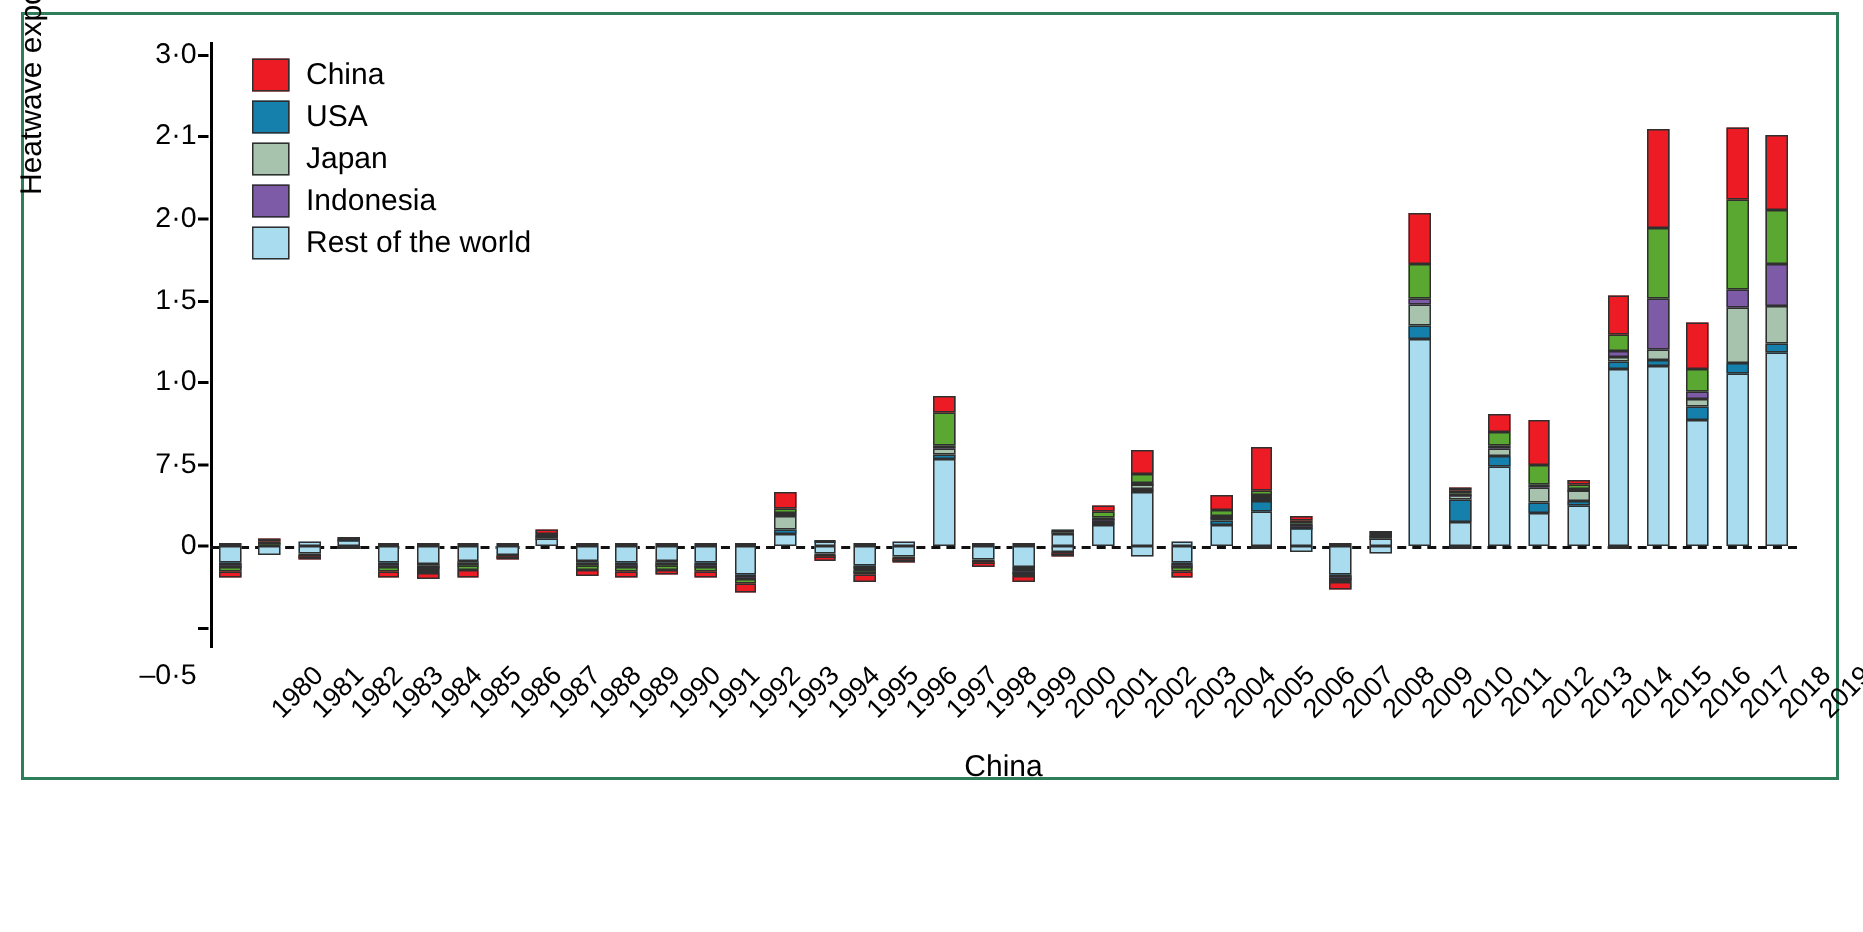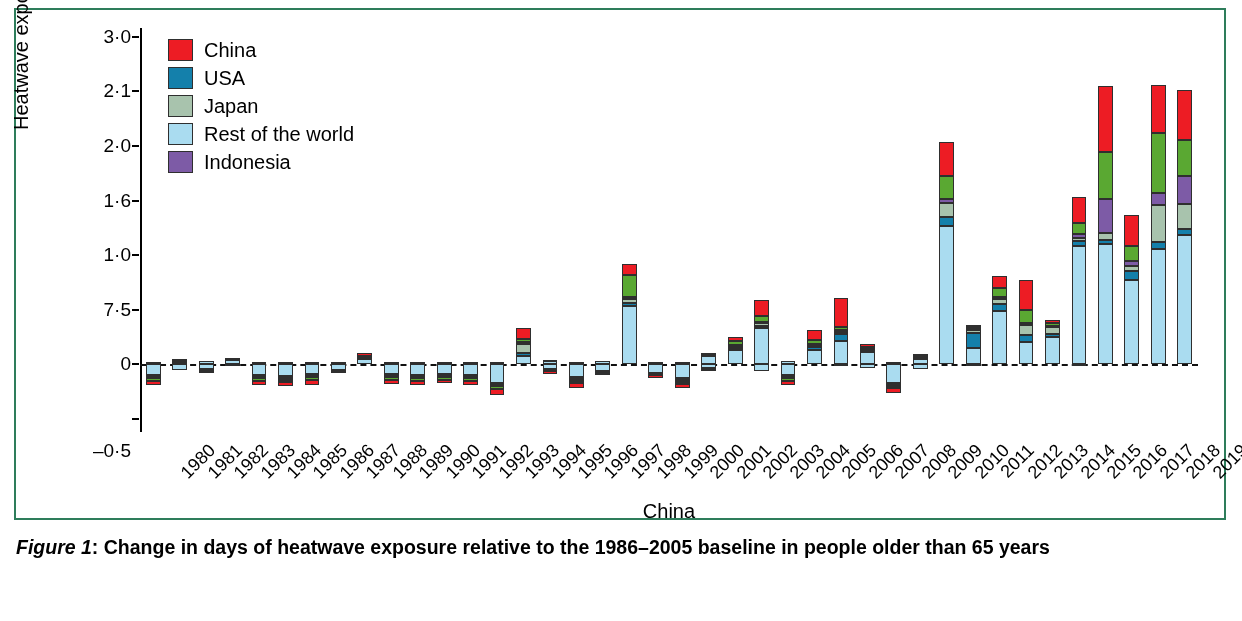--- a/index.html
+++ b/index.html
@@ -71,21 +71,21 @@
       <div class="axis-y"></div>
       <div id="yticks">
           <div class="ytick" style="top: 390.897px; margin-top: 32px;">–0·5</div>
           <div class="ytickmark" style="top: 390.897px;"></div>
           <div class="ytick" style="top: 336.303px;">0</div>
           <div class="ytickmark" style="top: 336.303px;"></div>
           <div class="ytick" style="top: 281.708px;">7·5</div>
           <div class="ytickmark" style="top: 281.708px;"></div>
           <div class="ytick" style="top: 227.114px;">1·0</div>
           <div class="ytickmark" style="top: 227.114px;"></div>
-          <div class="ytick" style="top: 172.519px;">1·6</div>
+          <div class="ytick" style="top: 172.519px;">1·5</div>
           <div class="ytickmark" style="top: 172.519px;"></div>
           <div class="ytick" style="top: 117.924px;">2·0</div>
           <div class="ytickmark" style="top: 117.924px;"></div>
           <div class="ytick" style="top: 63.3297px;">2·1</div>
           <div class="ytickmark" style="top: 63.3297px;"></div>
           <div class="ytick" style="top: 8.73514px;">3·0</div>
           <div class="ytickmark" style="top: 8.73514px;"></div>
         </div>
       <div class="zeroline" id="zeroline" style="top: 336.303px;"></div>
       <div class="bars" id="bars">
@@ -471,27 +471,24 @@
         </div>
         <div class="legend-row">
           <span class="swatch" style="background: rgb(20, 128, 171);"></span>
           <span class="legend-label">USA</span>
         </div>
         <div class="legend-row">
           <span class="swatch" style="background: rgb(168, 195, 173);"></span>
           <span class="legend-label">Japan</span>
         </div>
         <div class="legend-row">
+          <span class="swatch" style="background: rgb(125, 91, 166);"></span>
+          <span class="legend-label">Indonesia</span>
+        </div>
+        <div class="legend-row">
           <span class="swatch" style="background: rgb(170, 220, 240);"></span>
           <span class="legend-label">Rest of the world</span>
         </div>
-        <div class="legend-row">
-          <span class="swatch" style="background: rgb(125, 91, 166);"></span>
-          <span class="legend-label">Indonesia</span>
-        </div>
       </div>
   </div>
 
-  <div class="caption">
-    <span class="figno">Figure 1</span><span>: Change in days of heatwave exposure relative to the 1986–2005 baseline in people older than 65 years</span>
-  </div>
 
 </div>
 
 </body></html>

